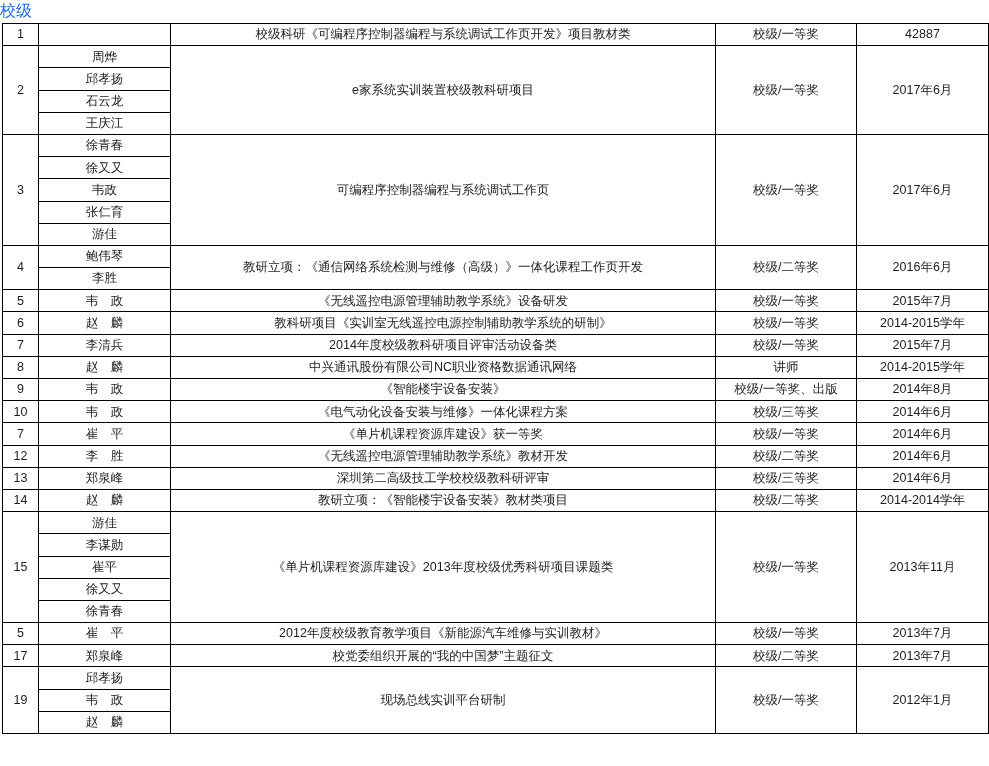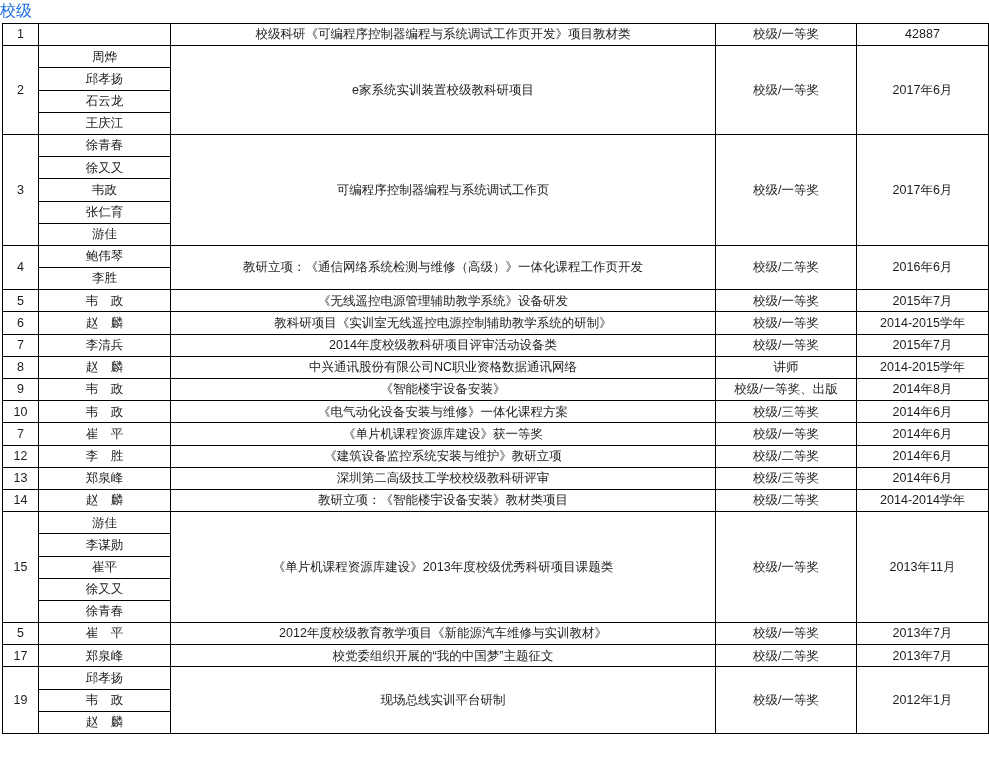--- a/index.html
+++ b/index.html
@@ -150,21 +150,21 @@
         <tr>
           <td>7</td>
           <td>崔　平</td>
           <td>《单片机课程资源库建设》获一等奖</td>
           <td>校级/一等奖</td>
           <td>2014年6月</td>
         </tr>
         <tr>
           <td>12</td>
           <td>李　胜</td>
-          <td>《建筑设备监控系统安装与维护》教研立项</td>
+          <td>《无线遥控电源管理辅助教学系统》教材开发</td>
           <td>校级/二等奖</td>
           <td>2014年6月</td>
         </tr>
         <tr>
           <td>13</td>
           <td>郑泉峰</td>
           <td>深圳第二高级技工学校校级教科研评审</td>
           <td>校级/三等奖</td>
           <td>2014年6月</td>
         </tr>

